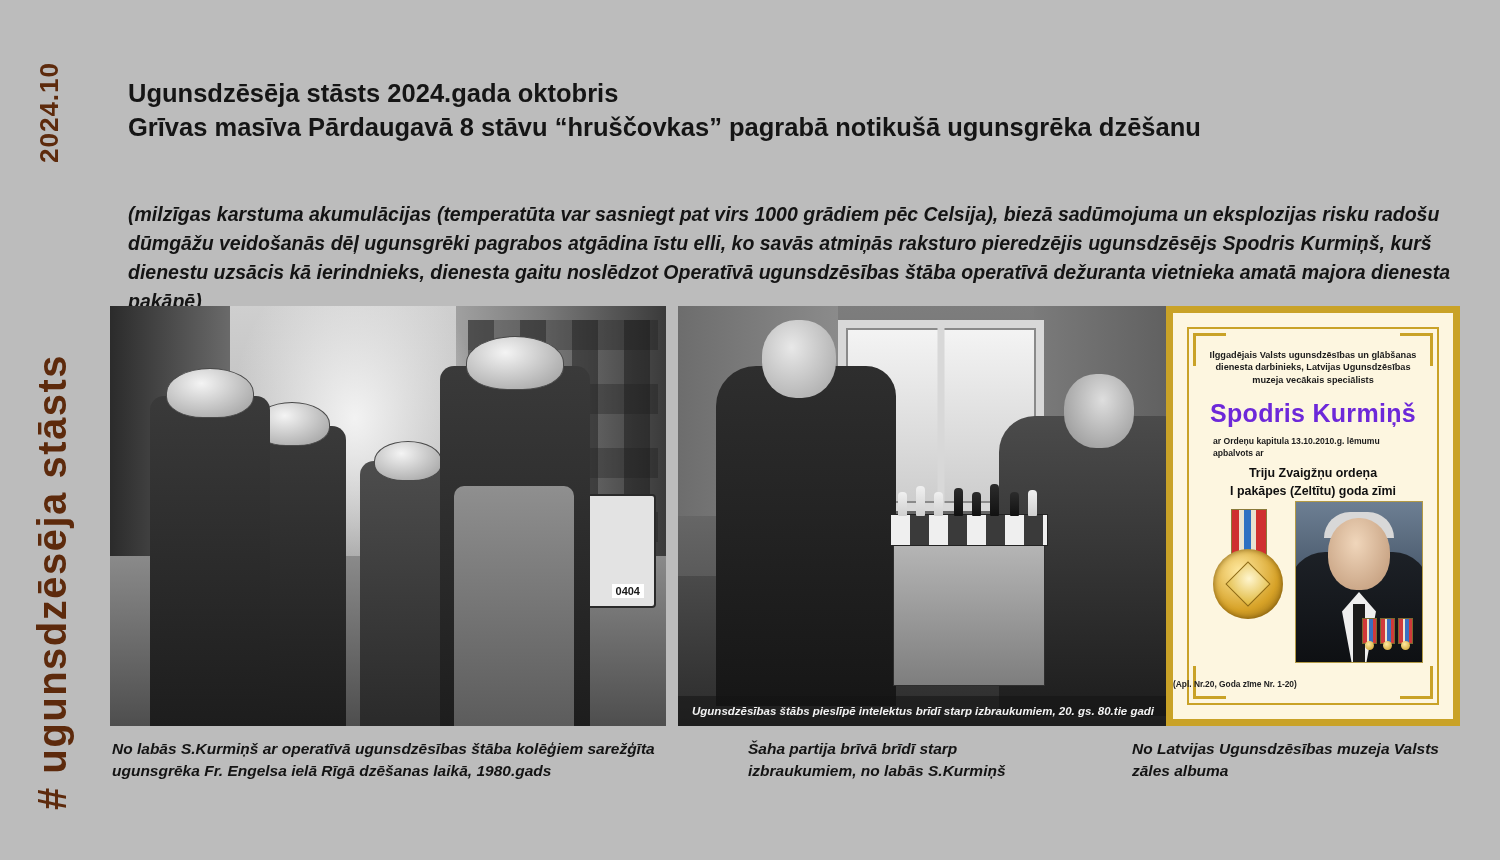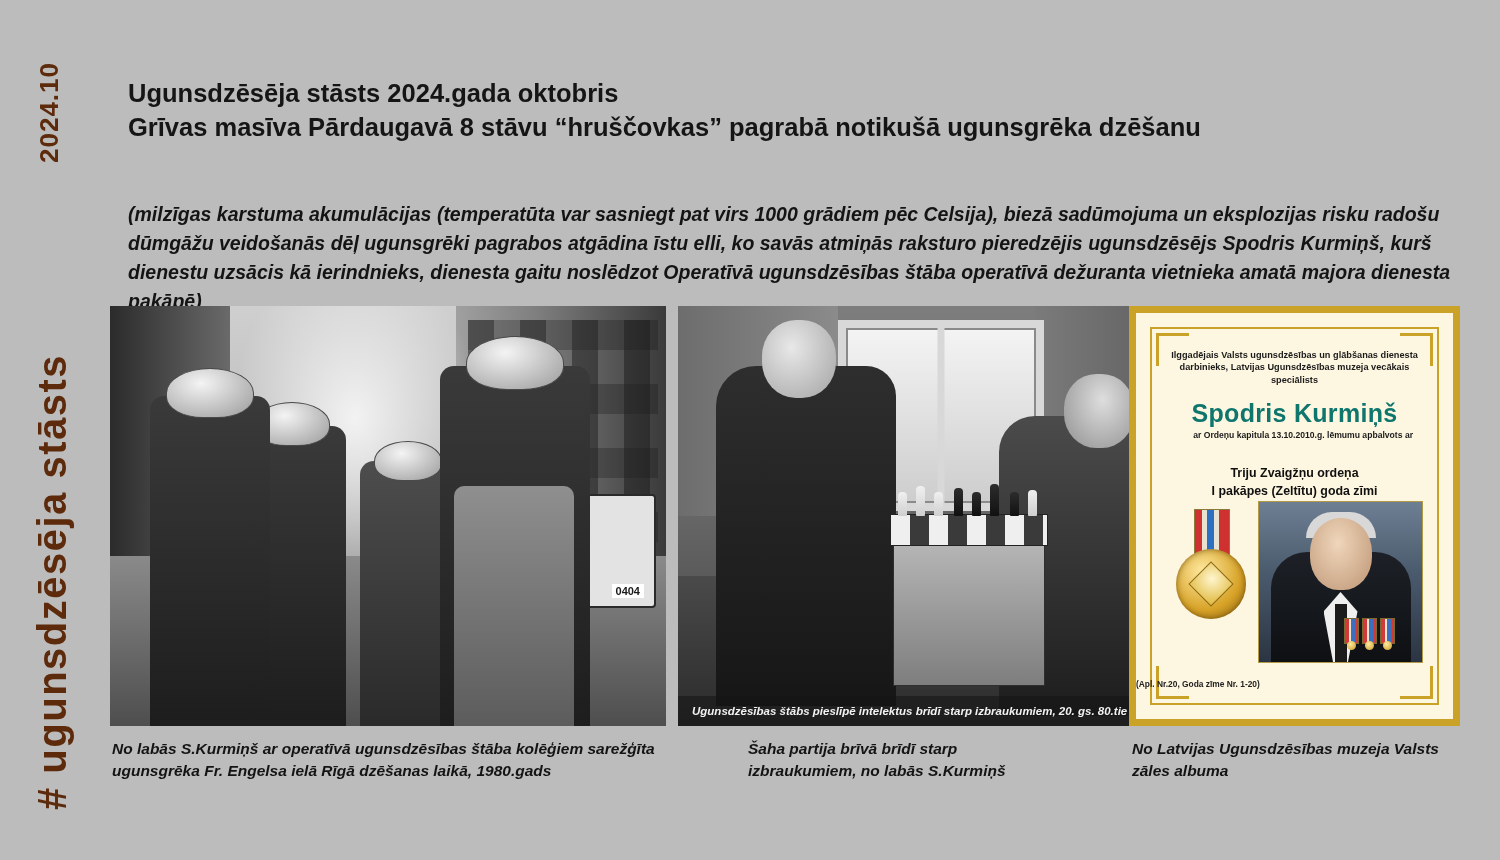--- a/index.html
+++ b/index.html
@@ -263,20 +263,21 @@
     color: #f2f2f2; padding-left: 14px; white-space: nowrap;
   }
 
   
   .dip {
     position: absolute; inset: 0;
     background: #fdf6e0;
     border: 7px solid #c9a227;
     box-sizing: border-box;
     padding: 12px;
+    margin-left: 37px;
   }
   .dip-inner {
     position: absolute; inset: 14px;
     border: 2px solid #c9a227;
     box-sizing: border-box;
   }
   .dip-corner {
     position: absolute; width: 30px; height: 30px;
     border: 3px solid #c9a227;
   }
@@ -286,26 +287,26 @@
   .dc-br { right: 20px; bottom: 20px; border-left: none;  border-top: none; }
   .dip-head {
     position: absolute; left: 34px; right: 34px; top: 36px;
     text-align: center;
     font-size: 9.2px; font-weight: bold; line-height: 1.35;
     color: #1b1b1b;
   }
   .dip-name {
     position: absolute; left: 0; right: 0; top: 86px;
     text-align: center;
-    font-size: 25px; font-weight: bold; color: #0f766e;
+    font-size: 25px; font-weight: bold; color: #6d28d9;
     letter-spacing: .3px;
   }
   .dip-sub {
-    position: absolute; left: 40px; right: 40px; top: 116px;
-    text-align: right; font-size: 8.6px; font-weight: bold; line-height: 1.4;
+    position: absolute; left: 40px; right: 40px; top: 122px;
+    text-align: left; font-size: 8.6px; font-weight: bold; line-height: 1.4;
     color: #1b1b1b;
   }
   .dip-award {
     position: absolute; left: 26px; right: 26px; top: 152px;
     text-align: center; font-size: 12.4px; font-weight: bold; line-height: 1.45;
     color: #101010;
   }
   .medal {
     position: absolute; left: 36px; top: 196px; width: 78px; height: 120px;
   }

